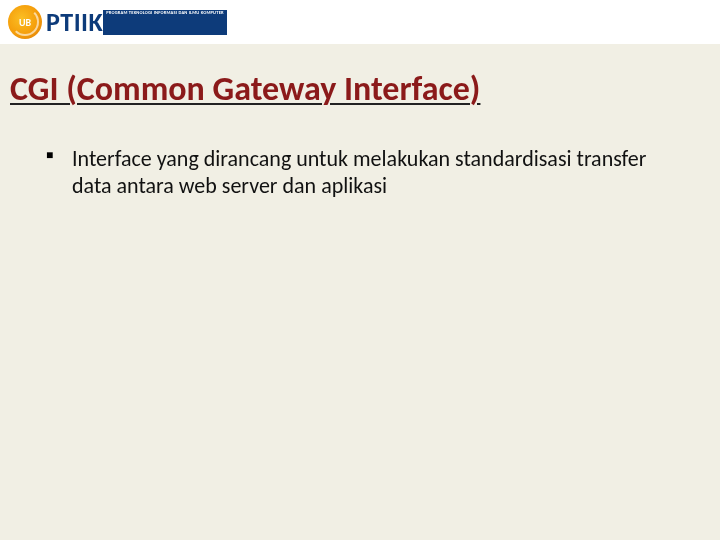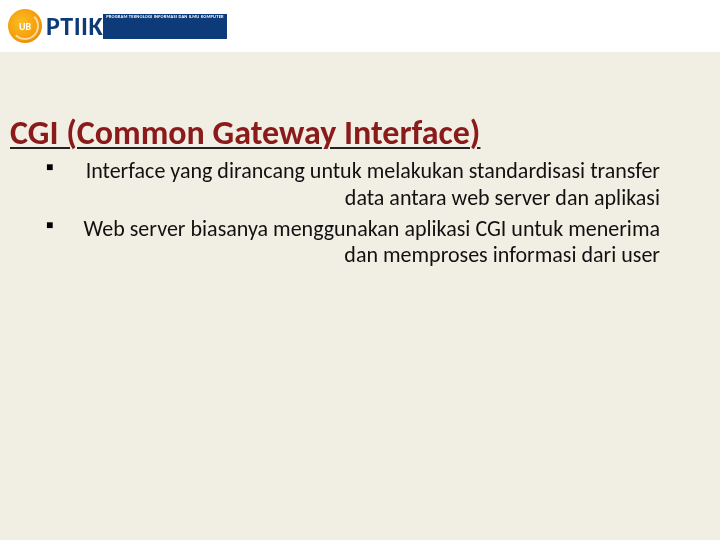--- a/index.html
+++ b/index.html
@@ -7,21 +7,21 @@
   .slide {
     width: 720px;
     height: 540px;
     background: #f1efe4;
     position: relative;
     overflow: hidden;
   }
   .header-band {
     position: absolute;
     top: 0; left: 0; right: 0;
-    height: 52px;
+    height: 44px;
     background: #ffffff;
     display: flex;
     align-items: center;
     padding-left: 8px;
   }
   .logo {
     display: flex;
     align-items: center;
     gap: 4px;
   }
@@ -48,38 +48,36 @@
   .logo-sub {
     font-size: 4.5px; font-weight: 600; color: #fff;
     background: #0d3b7a; padding: 1px 3px; margin-top: 1px;
     letter-spacing: 0.2px;
   }
   .title-wrap {
     position: absolute;
     top: 68px;
     left: 10px;
     right: 10px;
-    margin-top: 44px;
   }
   .title {
     font-size: 34px;
     font-weight: 700;
     color: #8b1a1a;
     text-decoration: underline;
     text-decoration-thickness: 2px;
     text-underline-offset: 3px;
     text-decoration-color: #222;
     padding-bottom: 2px;
   }
   .content {
     position: absolute;
-    top: 158px;
+    top: 146px;
     left: 44px;
     right: 60px;
-    text-align: right;
   }
   ul.bullets {
     list-style: none;
   }
   ul.bullets li {
     position: relative;
     font-size: 22px;
     line-height: 1.22;
     color: #111;
     padding-left: 28px;
@@ -111,17 +109,16 @@
     </div>
   </div>
 
   <div class="title-wrap">
     <div class="title">CGI (Common Gateway Interface)</div>
   </div>
 
   <div class="content">
     <ul class="bullets">
       <li>Interface yang dirancang untuk melakukan standardisasi transfer data antara web server dan aplikasi</li>
-      <li>Web server biasanya menggunakan aplikasi CGI untuk menerima dan memproses informasi dari user</li>
     </ul>
   </div>
 
 </div>
 
 </body></html>

